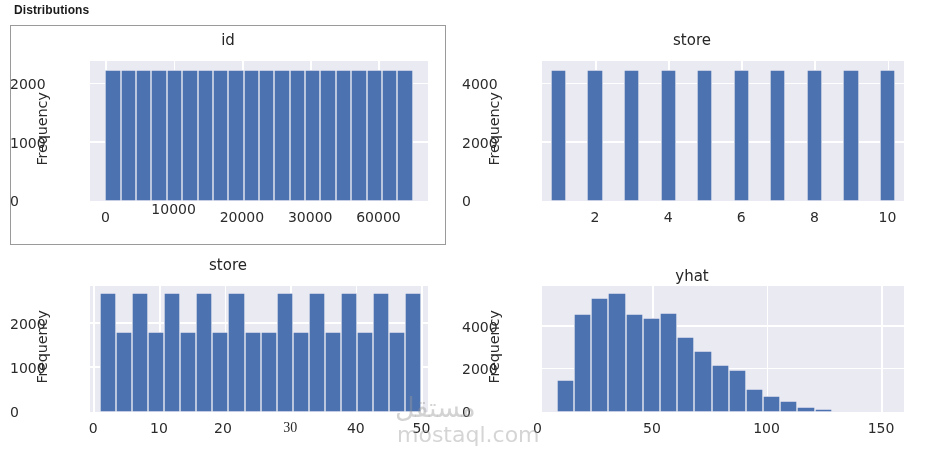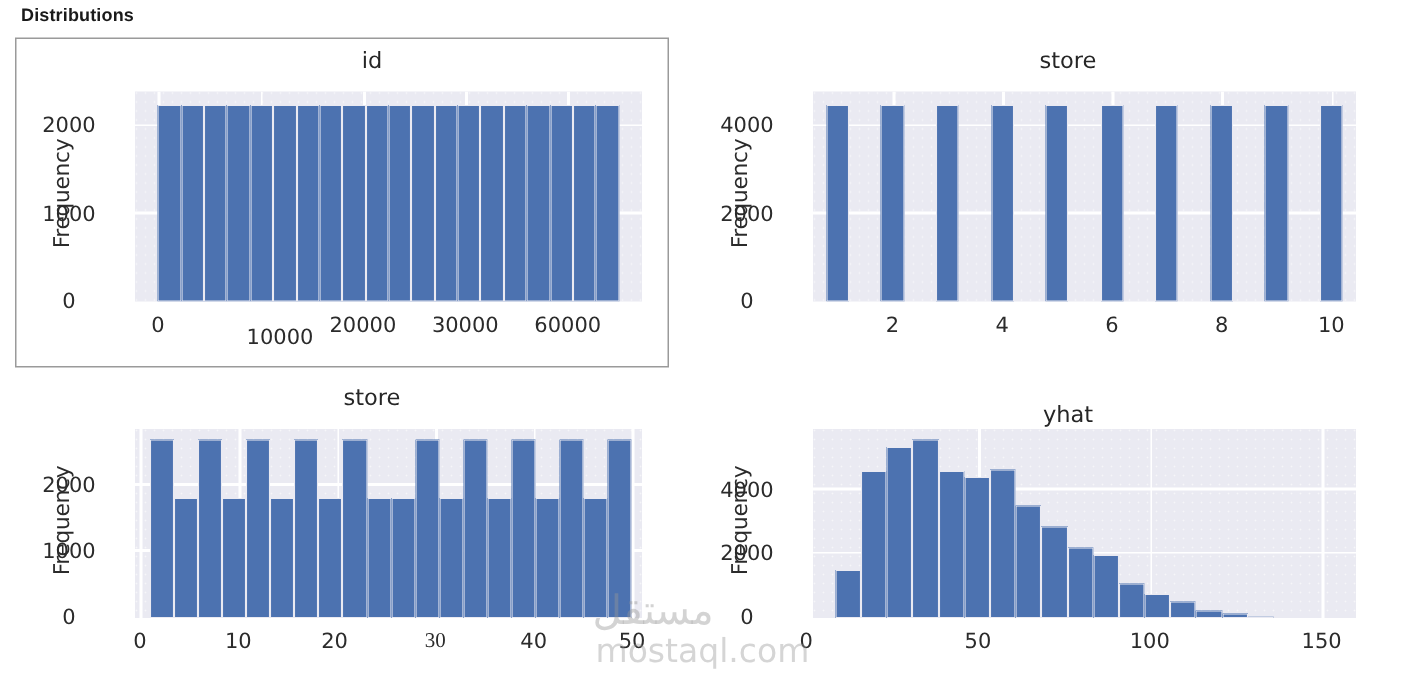--- a/index.html
+++ b/index.html
@@ -27,21 +27,21 @@
     position: absolute;
     left: 10px; top: 25px;
     width: 436px; height: 220px;
     border: 1.4px solid #9a9a9a;
     box-sizing: border-box;
     background: transparent;
     pointer-events: none;
   }
 
   
-  .panel { position: absolute; padding-left: 40px; }
+  .panel { position: absolute; }
 
   .panel-title {
     position: absolute;
     left: 0; right: 0;
     text-align: center;
     font-family: "DejaVu Sans", sans-serif;
     font-size: 15px;
     color: #262626;
   }
 
@@ -91,21 +91,21 @@
   }
 
   .tick {
     position: absolute;
     font-family: "DejaVu Sans", sans-serif;
     font-size: 14px;
     color: #2b2b2b;
     white-space: nowrap;
   }
   .xtick { transform: translateX(-50%); }
-  .ytick { transform: translateY(-50%); text-align: center; }
+  .ytick { transform: translateY(-50%); text-align: left; }
 
   
   .watermark {
     position: absolute;
     left: 395px; top: 392px;
     width: 230px; height: 62px;
     pointer-events: none;
     user-select: none;
   }
   .wm-ar {
@@ -164,21 +164,21 @@
           <div class="bar" style="left: 245.818px; width: 15.3636px; height: 131.25px;"></div>
           <div class="bar" style="left: 261.182px; width: 15.3636px; height: 131.25px;"></div>
           <div class="bar" style="left: 276.545px; width: 15.3636px; height: 131.25px;"></div>
           <div class="bar" style="left: 291.909px; width: 15.3636px; height: 131.25px;"></div>
           <div class="bar" style="left: 307.273px; width: 15.3636px; height: 131.25px;"></div>
         </div>
         <div class="tick ytick" style="left: 0px; width: 72px; top: 176px;">0</div>
         <div class="tick ytick" style="left: 0px; width: 72px; top: 117.667px;">1000</div>
         <div class="tick ytick" style="left: 0px; width: 72px; top: 59.3333px;">2000</div>
         <div class="tick xtick" style="left: 95.3636px; top: 184px;">0</div>
-        <div class="tick xtick" style="left: 163.646px; top: 192px; margin-left: 13px;">10000</div>
+        <div class="tick xtick" style="left: 163.646px; top: 176px;">10000</div>
         <div class="tick xtick" style="left: 231.929px; top: 184px;">20000</div>
         <div class="tick xtick" style="left: 300.212px; top: 184px;">30000</div>
         <div class="tick xtick" style="left: 368.495px; top: 184px;">60000</div>
         <div class="ylabel" style="left: -28px; top: 96px; width: 120px; text-align: center;">Frequency</div>
       </div>
       <div class="panel" style="left: 462px; top: 25px; width: 460px; height: 222px;">
         <div class="panel-title" style="top: 6px;">store</div>
         <div class="axes" style="left: 80px; top: 36px; width: 362px; height: 140px;">
           <div class="gridline-h" style="bottom: 58.3333px;"></div>
           <div class="gridline-h" style="bottom: 116.667px;"></div>

